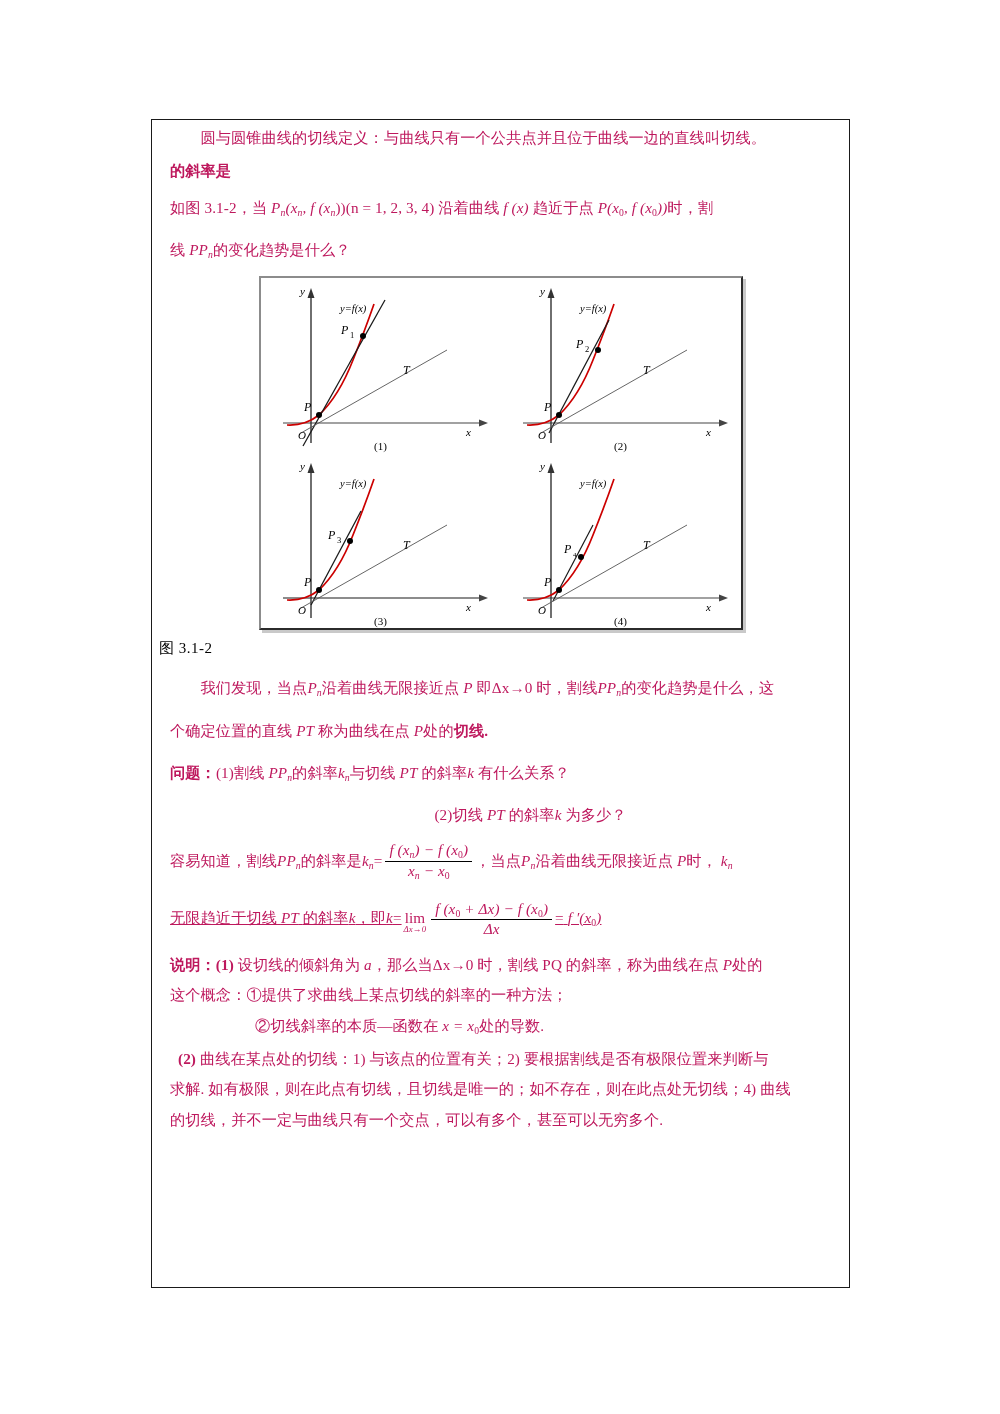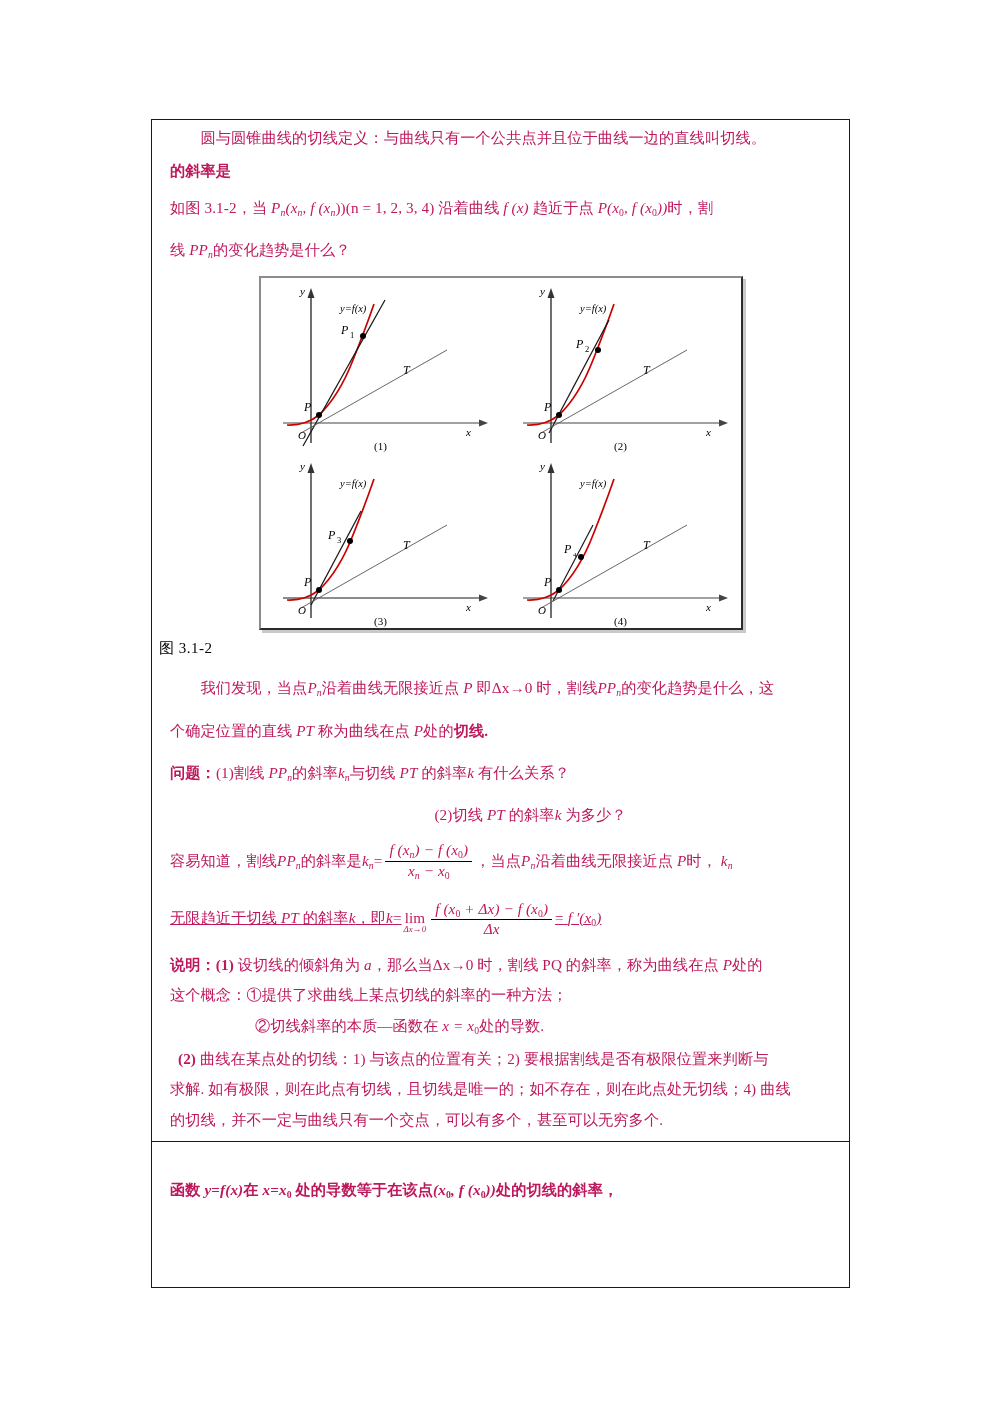--- a/index.html
+++ b/index.html
@@ -319,22 +319,14 @@
 
     <p class="p tight" style="margin-top:10px; text-indent:8px;">
       <span class="bold">(2)</span>
       <span>曲线在某点处的切线：1) 与该点的位置有关；2) 要根据割线是否有极限位置来判断与</span>
     </p>
     <p class="p tight">求解. 如有极限，则在此点有切线，且切线是唯一的；如不存在，则在此点处无切线；4) 曲线</p>
     <p class="p tight">的切线，并不一定与曲线只有一个交点，可以有多个，甚至可以无穷多个.</p>
 
   </div>
 
-  <div class="cell" id="cell-footer">
-    <p class="p bold">
-      <span>函数</span>
-      <i>y</i><span class="mn">=</span><i>f(x)</i><span>在</span>
-      <i>x</i><span class="mn">=</span><i>x</i><sub class="mn">0</sub>
-      <span>处的导数等于在该点</span><i>(x</i><sub class="mn">0</sub><i>, f (x</i><sub class="mn">0</sub><i>))</i><span>处的切线的斜率，</span>
-    </p>
-  </div>
 
 </div>
 
 </body></html>

